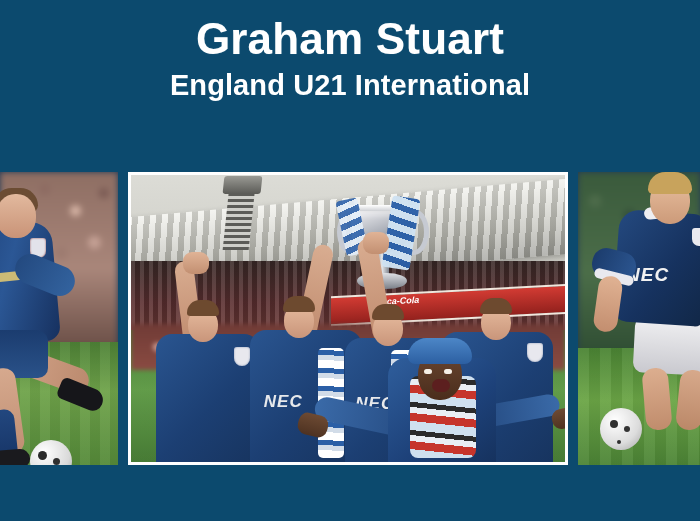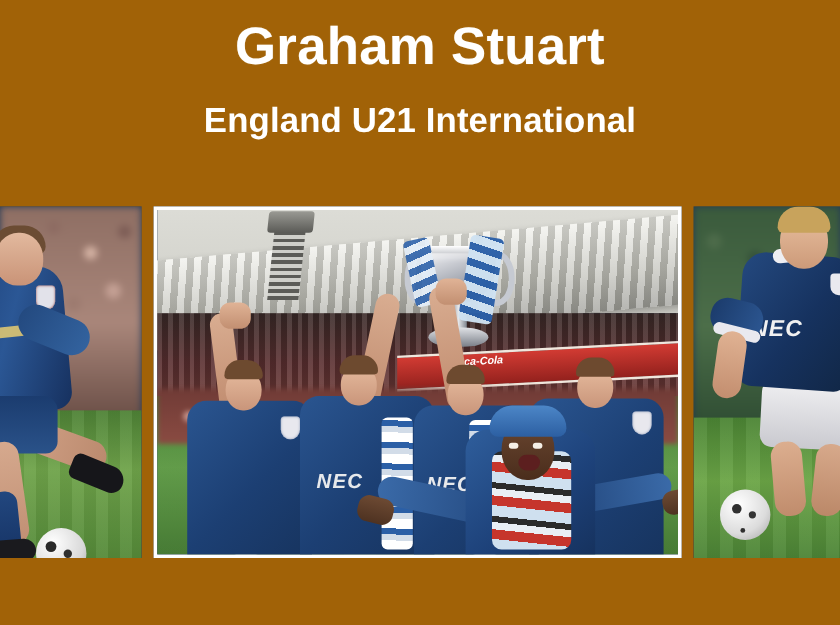--- a/index.html
+++ b/index.html
@@ -5,21 +5,21 @@
   html,body{margin:0;padding:0;}
   body{
     width:700px;height:521px;
     background:#0a33c0;
     font-family:"Liberation Sans", sans-serif;
     overflow:hidden;
   }
   .poster{
     position:relative;
     width:700px;height:521px;
-    background:#a16207;
+    background:#0c4a6e;
     overflow:hidden;
   }
 
   
   .titleblock{
     position:absolute;left:0;top:0;width:700px;height:170px;
     text-align:center;
   }
   .main-title{
     margin:0;
@@ -32,21 +32,21 @@
     text-shadow:0 0 1px rgba(255,255,255,.25);
   }
   .sub-title{
     margin:0;
     color:#ffffff;
     font-size:29px;
     font-weight:bold;
     line-height:38px;
     letter-spacing:0.1px;
   }
-  .sub-title.second{ margin-top:18px; }
+  .sub-title.second{ margin-top:2px; }
 
   
   .photostrip{
     position:absolute;left:0;top:172px;width:700px;height:293px;
   }
   .photo{
     position:absolute;top:0;height:293px;overflow:hidden;
     background:#243a55;
   }
   .photo-left  { left:0px;   width:118px; }

